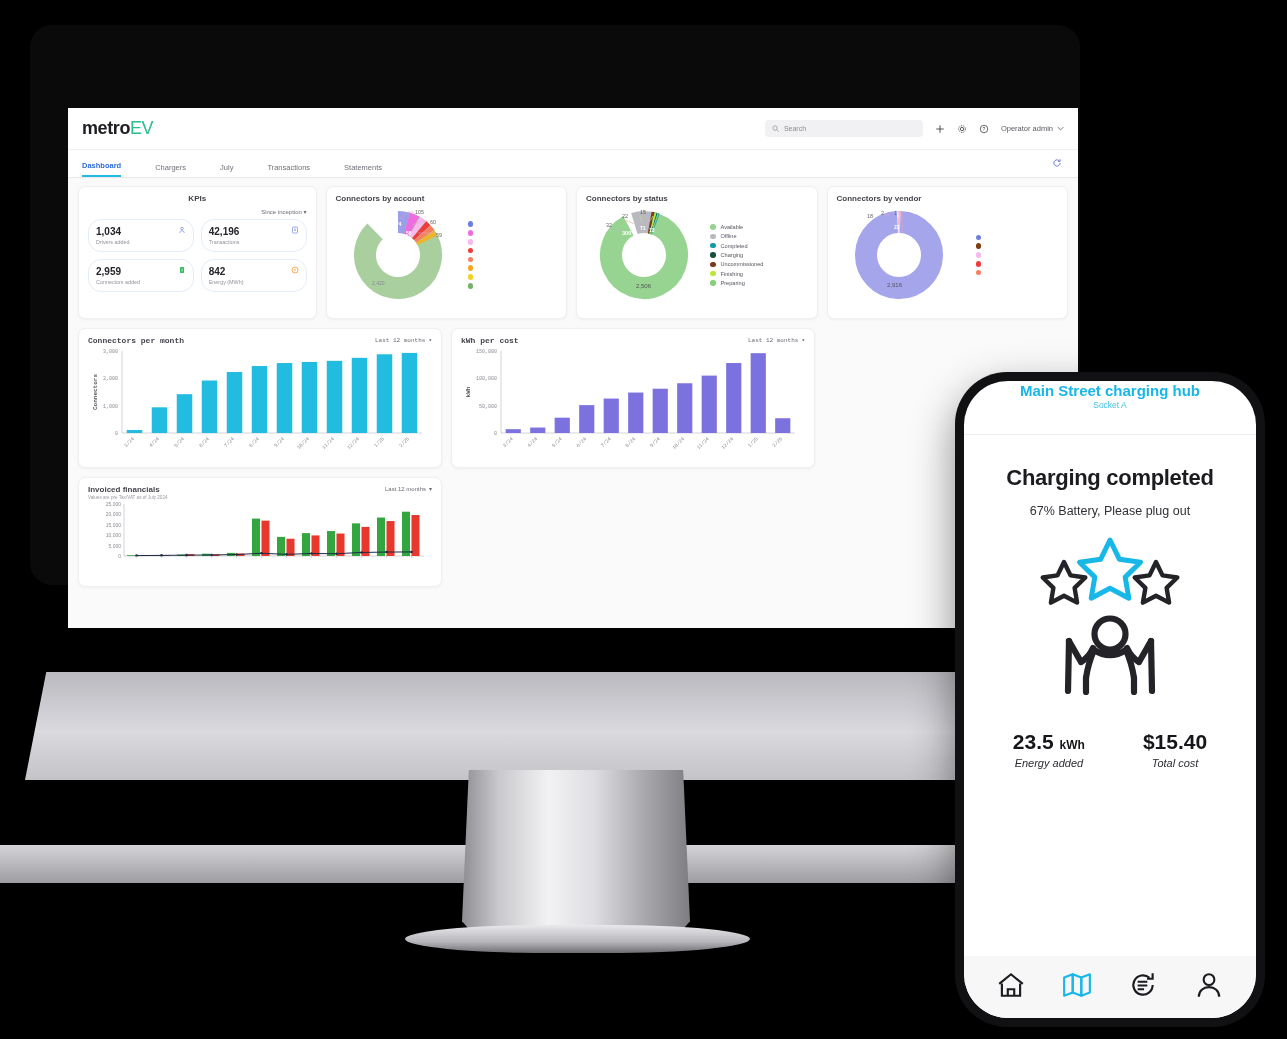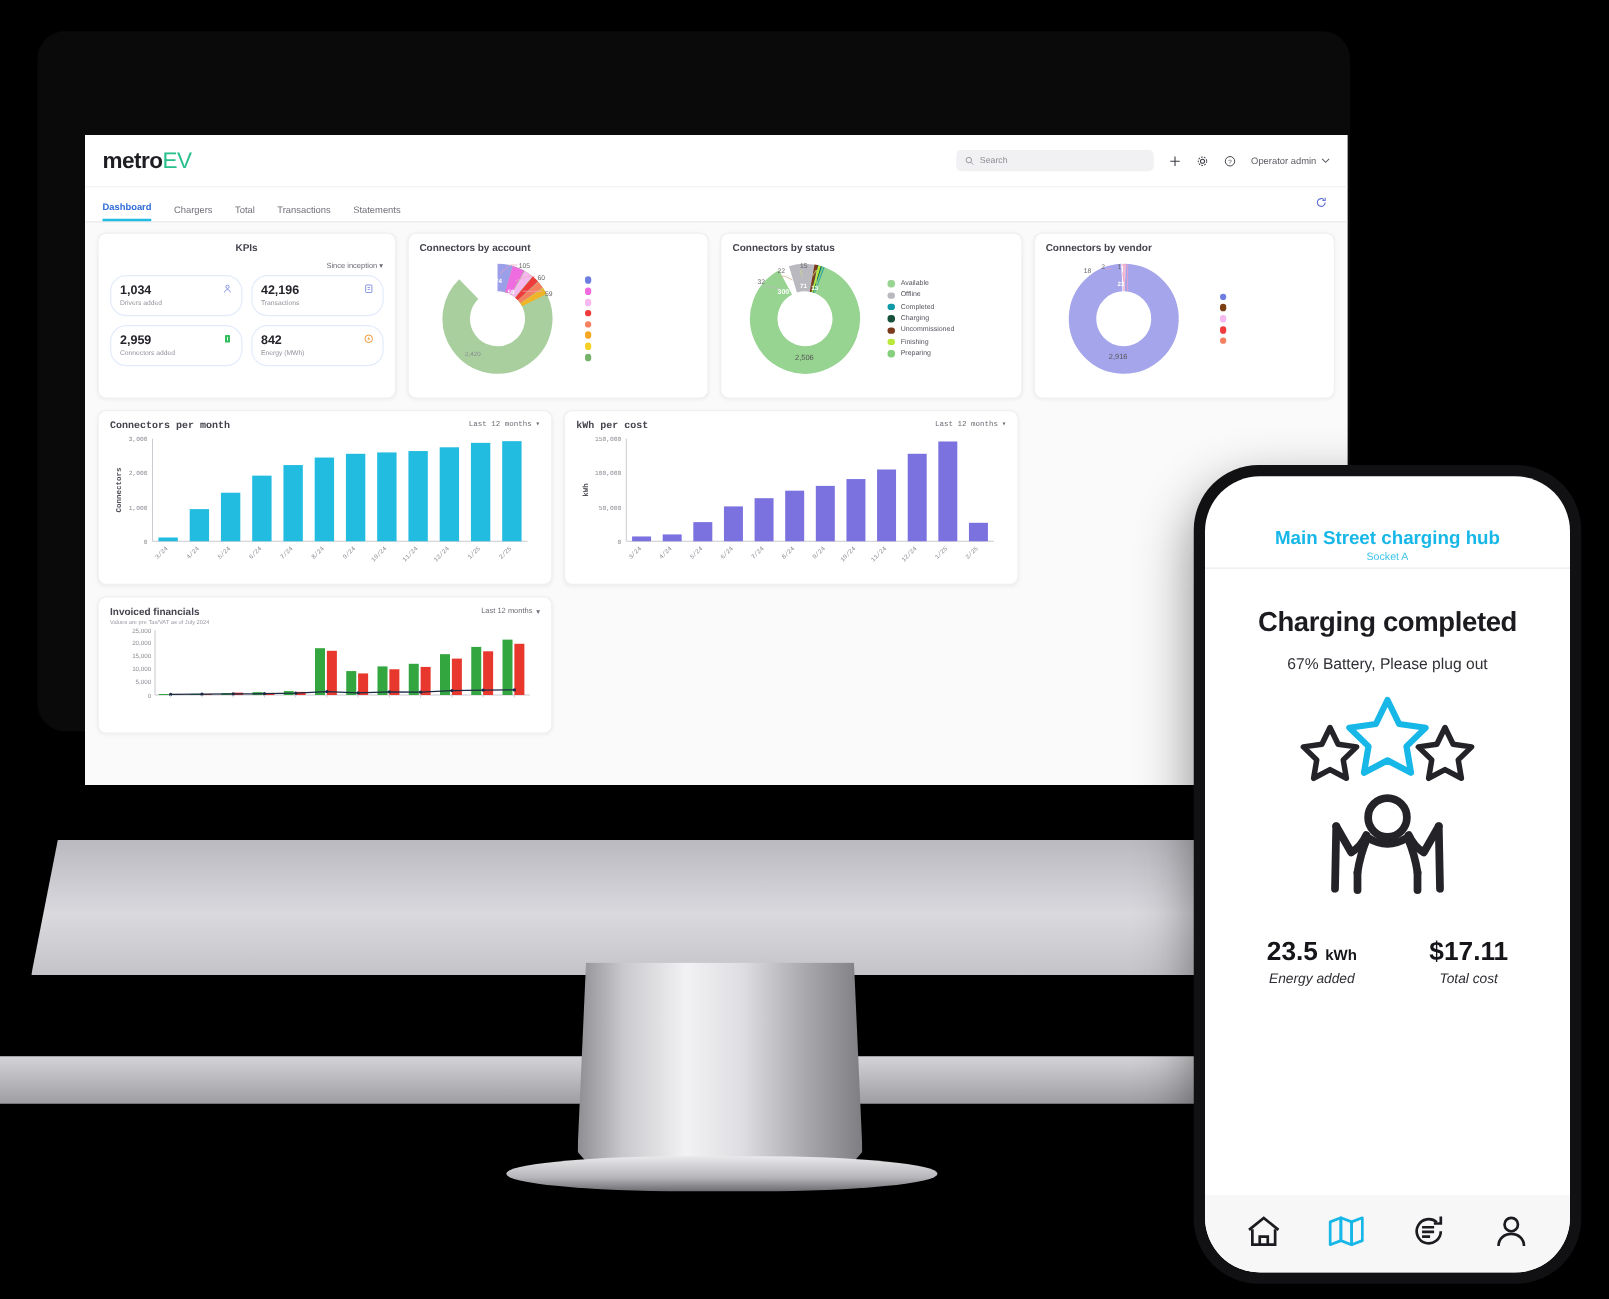--- a/index.html
+++ b/index.html
@@ -46,21 +46,21 @@
   .searchbox {
     width: 158px; height: 17px; background: #f1f1f4; border-radius: 4px;
     display: flex; align-items: center; gap: 5px; padding: 0 7px;
   }
   .searchbox span.ph { font-size: 7px; color: #8b8b93; }
   .icon-btn { color: #3a3a42; display: flex; align-items: center; }
   .user-chip { font-size: 7.5px; color: #5a5a63; display: flex; align-items: center; gap: 4px; }
 
   
   .tabbar {
-    height: 28px; display: flex; align-items: flex-end; gap: 18px;
+    height: 28px; display: flex; align-items: flex-end; gap: 34px;
     padding: 0 14px; background: #fff; border-bottom: 1px solid #e8e8ec; position: relative;
   }
   .tab { font-size: 7.5px; color: #70707a; padding-bottom: 5px; }
   .tab.active { color: #2f6bd8; font-weight: 700; border-bottom: 2px solid #22bce0; }
   .refresh-ico { position: absolute; right: 16px; bottom: 5px; color: #5b6bd0; }
 
   
   .dash { background: #fafafb; padding: 8px 10px; height: 450px; }
   .row { display: flex; gap: 9px; margin-bottom: 9px; }
   .card {
@@ -98,21 +98,21 @@
   #phone {
     position: absolute; left: 955px; top: 372px; width: 310px; height: 655px;
     background: #111114; border-radius: 52px; padding: 9px;
     box-shadow: 0 18px 44px rgba(0,0,0,.45);
   }
   #phone-screen { width: 100%; height: 100%; background: #fff; border-radius: 44px; overflow: hidden; position: relative; display: flex; flex-direction: column; }
   .status-bar { height: 34px; display: flex; align-items: center; justify-content: space-between; padding: 0 24px 0 26px; position: relative; }
   .status-time { font-size: 14px; font-weight: 700; color: #111; }
   .dyn-island { position: absolute; left: 50%; top: 7px; transform: translateX(-50%); width: 92px; height: 25px; background: #0a0a0c; border-radius: 14px; }
   .status-right { display: flex; align-items: center; gap: 4px; }
-  .phone-hdr { text-align: center; padding: 1px 0 4px; border-bottom: 1px solid #ececef; margin-top: 40px; }
+  .phone-hdr { text-align: center; padding: 1px 0 24px; border-bottom: 1px solid #ececef; }
   .hub-name { font-size: 15px; font-weight: 600; color: #17b7e8; }
   .socket { font-size: 8.5px; color: #3fc3ea; margin-top: 1px; }
   .phone-body { flex: 1; display: flex; flex-direction: column; align-items: center; padding-top: 30px; }
   .charge-title { font-size: 22px; font-weight: 700; color: #1c1c20; letter-spacing: -.3px; }
   .charge-sub { font-size: 12.5px; color: #303036; margin-top: 13px; }
   .stats { display: flex; gap: 58px; margin-top: 30px; }
   .stat { text-align: center; }
   .stat-val { font-size: 21px; font-weight: 700; color: #15151a; }
   .stat-val .unit { font-size: 12px; font-weight: 600; }
   .stat-lbl { font-size: 11px; color: #2c2c32; margin-top: 3px; font-style: italic; }
@@ -162,21 +162,21 @@
           <svg width="7" height="5" viewBox="0 0 10 6">
             <path d="M1 1l4 4 4-4" fill="none" stroke="#5a5a63" stroke-width="1.2"></path>
           </svg>
         </span>
     </div>
   </div>
 
   <div class="tabbar">
     <span class="tab active">Dashboard</span>
     <span class="tab">Chargers</span>
-    <span class="tab">Total</span>
+    <span class="tab">July</span>
     <span class="tab">Transactions</span>
     <span class="tab">Statements</span>
     <span class="refresh-ico"><svg width="10" height="10" viewBox="0 0 16 16">
           <path d="M13 8a5 5 0 1 1-1.6-3.7" fill="none" stroke="#5b6bd0" stroke-width="1.4"></path>
           <path d="M13 2v3.4h-3.4" fill="none" stroke="#5b6bd0" stroke-width="1.4"></path>
         </svg></span>
   </div>
 
   <div class="dash">
 
@@ -550,21 +550,21 @@
           <path d="M110 146 l0 14"></path>
         </g>
       </svg>
 
       <div class="stats">
         <div class="stat">
           <div class="stat-val"><span>23.5</span> <span class="unit">kWh</span></div>
           <div class="stat-lbl">Energy added</div>
         </div>
         <div class="stat">
-          <div class="stat-val"><span>$17.11</span></div>
+          <div class="stat-val"><span>$15.40</span></div>
           <div class="stat-lbl">Total cost</div>
         </div>
       </div>
     </div>
 
     <div class="tabbar-phone">
       <span><svg width="30" height="30" viewBox="0 0 28 28">
             <path d="M3 13L14 4l11 9" fill="none" stroke="#1b1b20" stroke-width="2"></path>
             <path d="M5.5 12.5V24h17V12.5" fill="none" stroke="#1b1b20" stroke-width="2"></path>
             <path d="M11 24v-6h6v6" fill="none" stroke="#1b1b20" stroke-width="2"></path>

